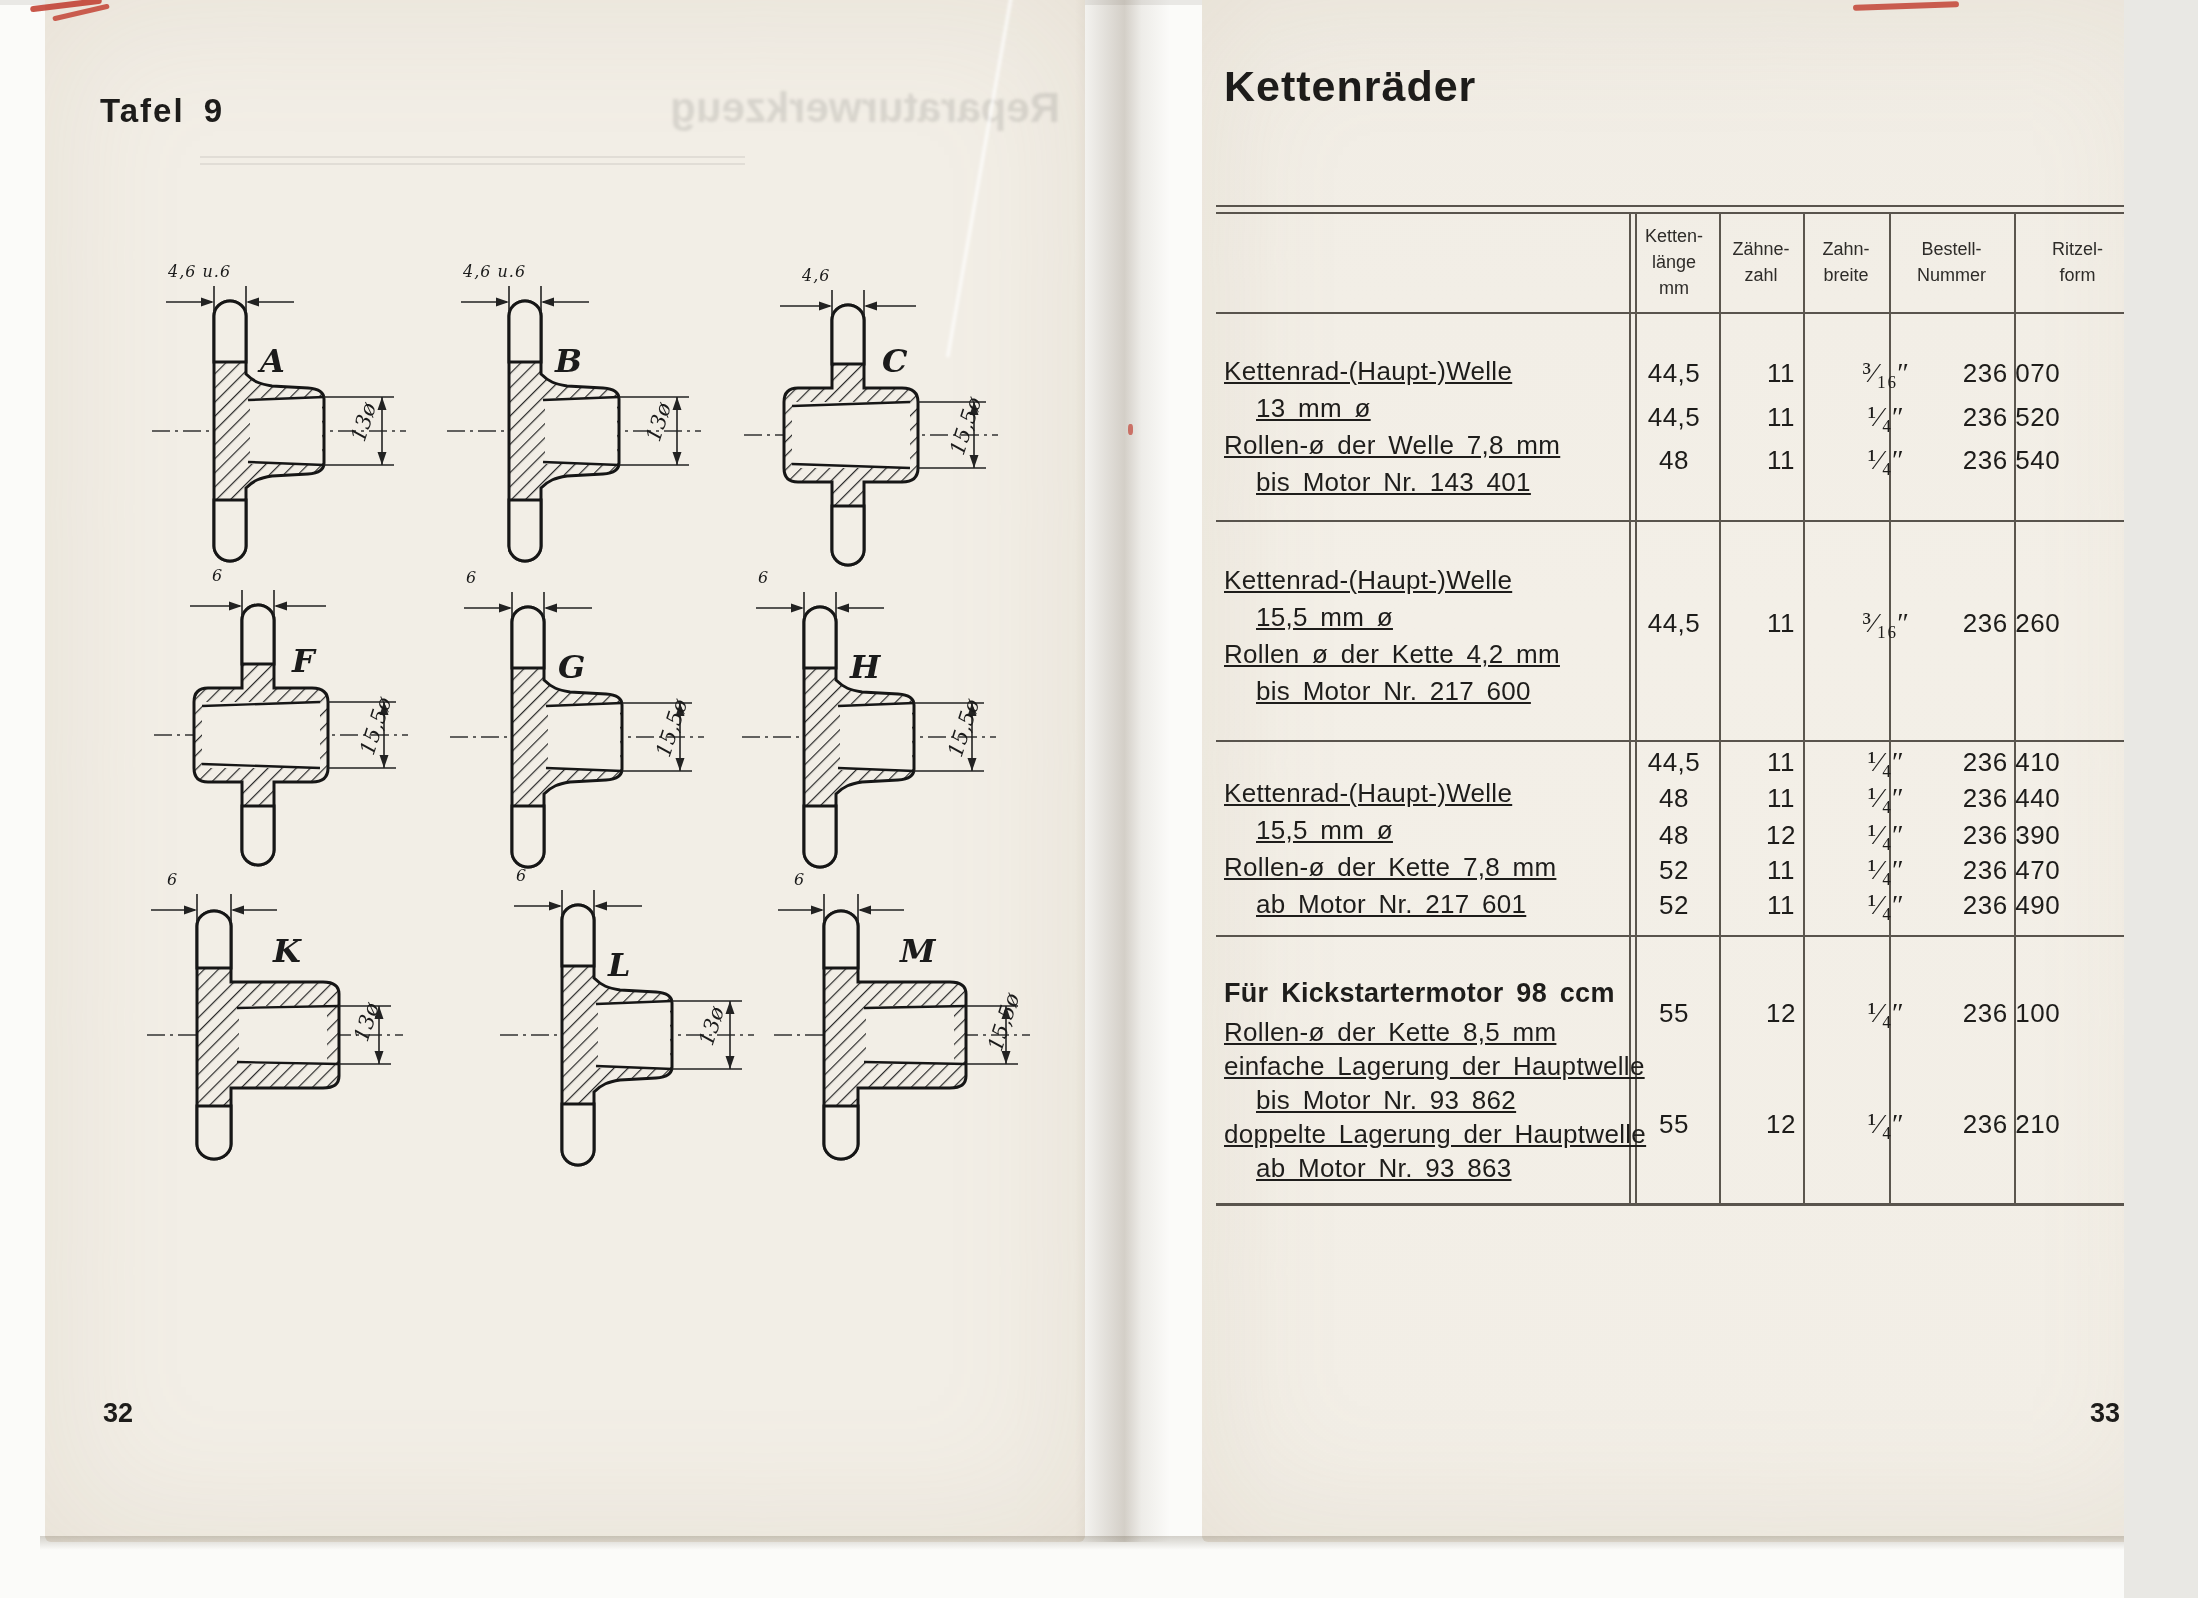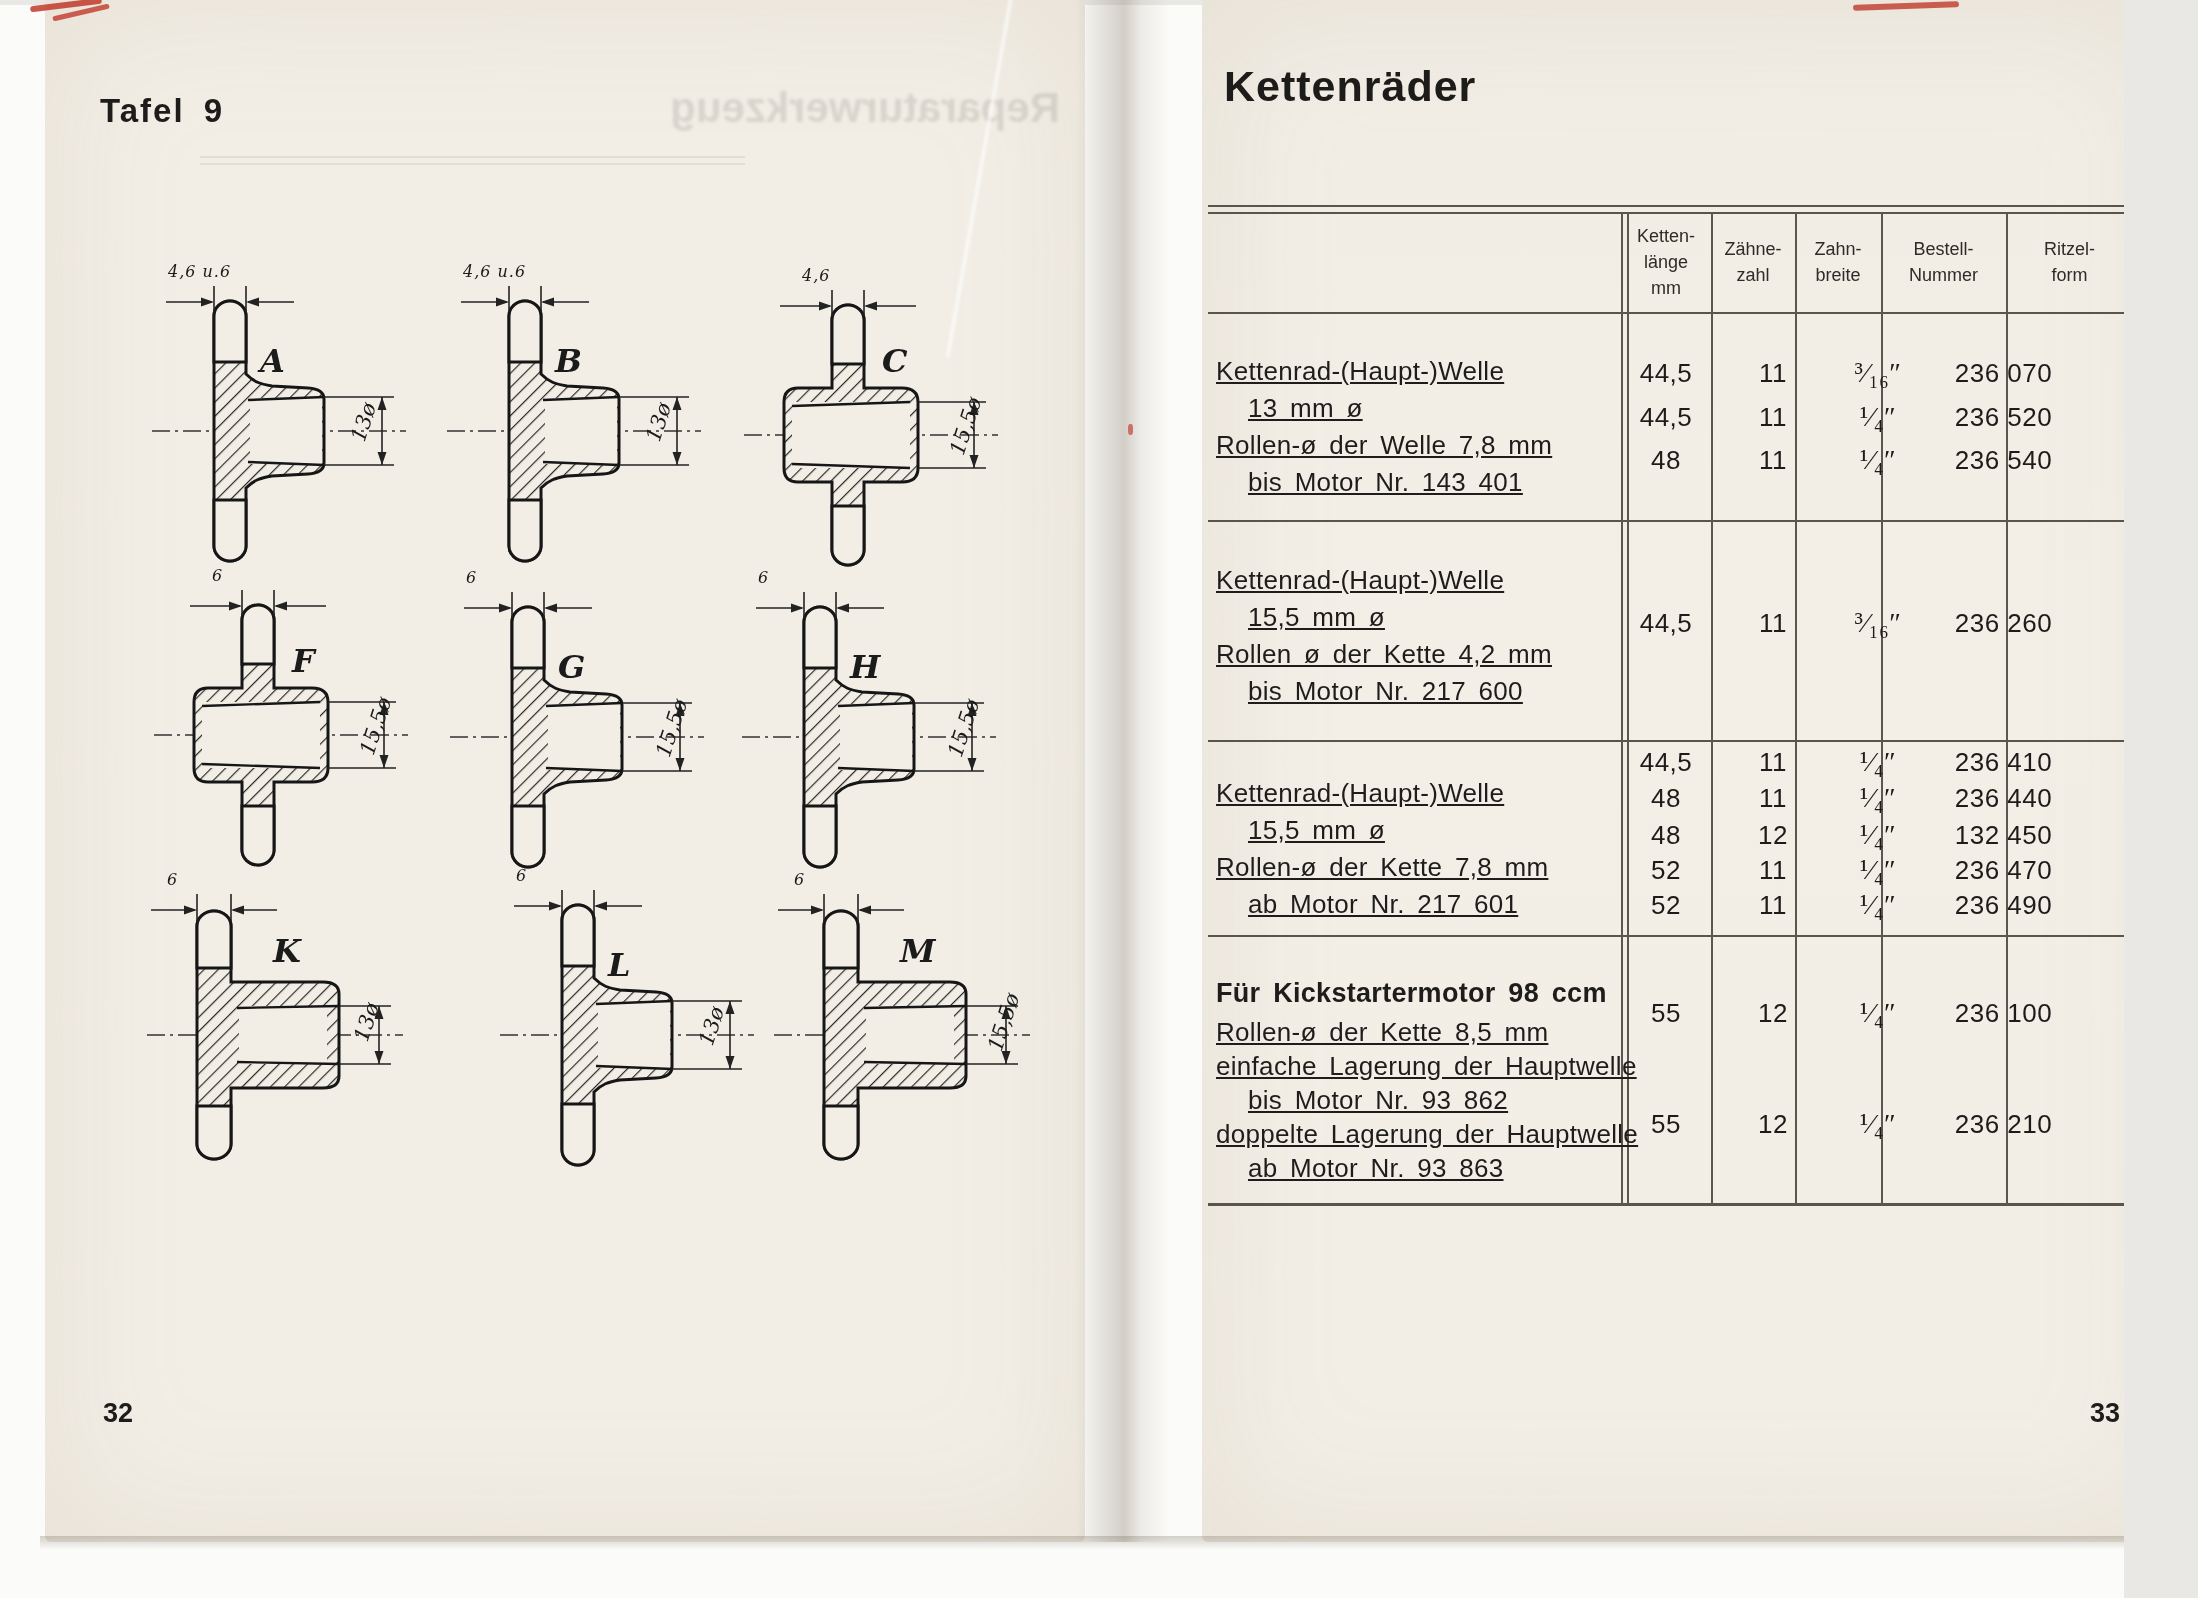--- a/index.html
+++ b/index.html
@@ -44,21 +44,21 @@
   .v-asym .lbl-letter{left:112px;top:86px;}
   .v-asym .lbl-topdim{left:20px;top:6px;}
   .v-asym .lbl-dia{left:196px;top:154px;}
   .v-sym .lbl-letter{left:142px;top:82px;}
   .v-sym .lbl-topdim{left:62px;top:6px;}
   .v-sym .lbl-dia{left:196px;top:154px;}
   .v-bighub .lbl-letter{left:130px;top:72px;}
   .v-bighub .lbl-topdim{left:24px;top:10px;}
   .v-bighub .lbl-dia{left:204px;top:150px;}
   
-  .ktable{position:absolute;left:6px;top:205px;width:925px;height:1002px;}
+  .ktable{position:absolute;left:14px;top:205px;width:925px;height:1002px;}
   .tl-h{position:absolute;left:0;width:925px;height:2px;background:#59544d;}
   .tl-v{position:absolute;width:2px;background:#5b564e;top:8px;height:992px;}
   .thead{position:absolute;left:413px;top:12px;width:512px;height:90px;display:grid;
         grid-template-columns:90px 84px 86px 125px 127px;}
   .thcell{display:flex;flex-direction:column;align-items:center;justify-content:center;
         font-size:18px;line-height:26px;color:#2e2c29;}
   .trow{position:absolute;left:413px;width:512px;height:40px;display:grid;
         grid-template-columns:90px 84px 86px 125px 127px;align-items:center;text-align:center;
         font-size:26px;letter-spacing:.5px;gap:20px;}
   .cell-frac{font-family:Liberation Serif, serif;font-size:28px;}
@@ -349,21 +349,21 @@
         <span>48</span>
         <span>11</span>
         <span class="cell-frac">¹⁄₄″</span>
         <span>236 440</span>
         <span>G</span>
       </div>
       <div class="trow" style="top:610px;">
         <span>48</span>
         <span>12</span>
         <span class="cell-frac">¹⁄₄″</span>
-        <span>132 450</span>
+        <span>236 390</span>
         <span>G</span>
       </div>
       <div class="trow" style="top:645px;">
         <span>52</span>
         <span>11</span>
         <span class="cell-frac">¹⁄₄″</span>
         <span>236 470</span>
         <span>H</span>
       </div>
       <div class="trow" style="top:680px;">

